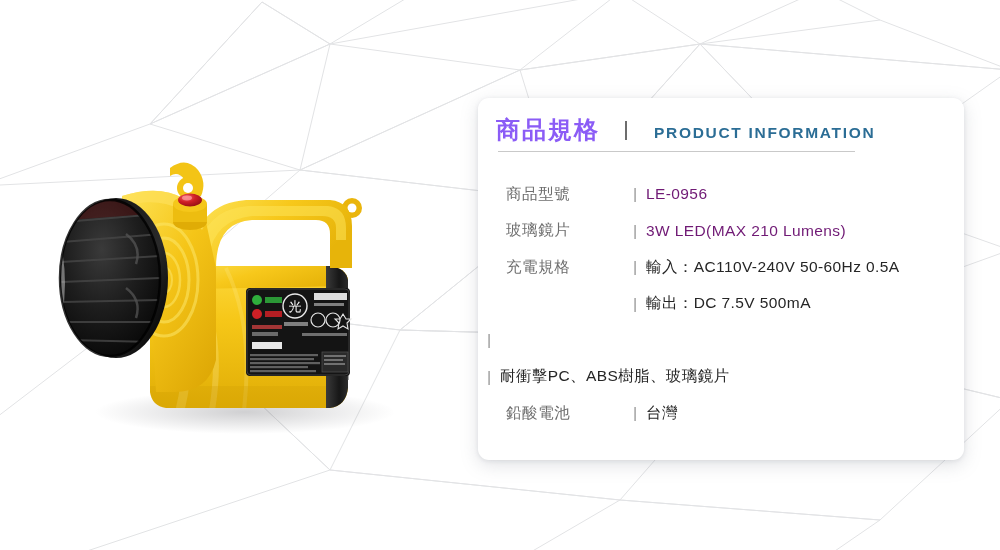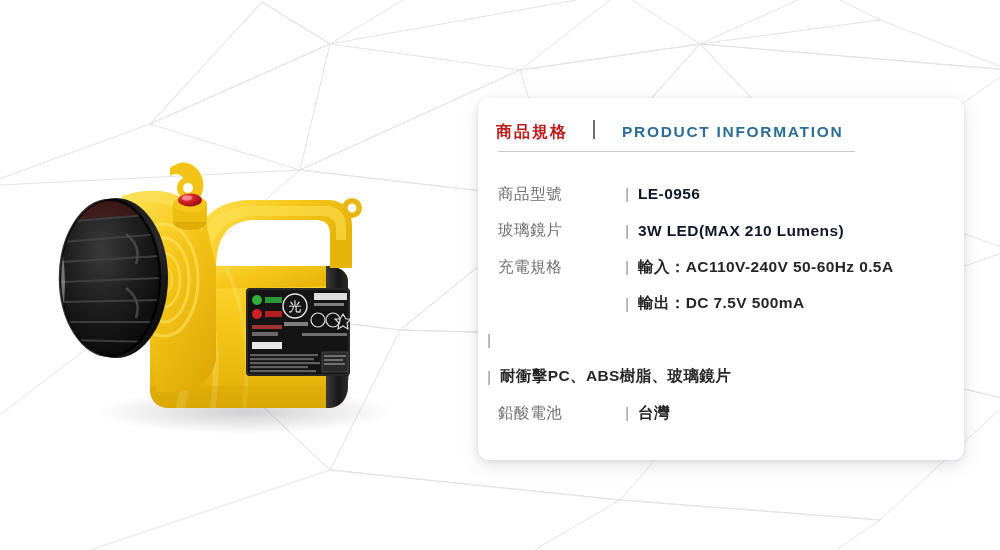--- a/index.html
+++ b/index.html
@@ -61,22 +61,22 @@
   #spec-header {
     position: absolute;
     left: 18px;
     top: 20px;
     width: 450px;
     height: 34px;
     display: flex;
     align-items: baseline;
   }
   #header-cn {
-    color: #b91c1c;
-    font-size: 16px;
+    color: #8b5cf6;
+    font-size: 24px;
     font-weight: bold;
     letter-spacing: 2px;
     line-height: 1;
     white-space: nowrap;
   }
   #header-pipe {
     width: 2px;
     height: 19px;
     background: #6d6d6d;
     margin-left: 25px;
@@ -110,43 +110,42 @@
     width: 486px;
   }
   .spec-row {
     position: relative;
     height: 36.5px;
     display: flex;
     align-items: center;
   }
   .spec-label {
     width: 118px;
-    margin-left: 20px;
+    margin-left: 28px;
     color: #6e6e6e;
     font-size: 15.5px;
     letter-spacing: 0.6px;
     white-space: nowrap;
   }
   .spec-sep {
     width: 22px;
     text-align: center;
     color: #8a8a8a;
     font-size: 14px;
     line-height: 1;
     flex: none;
   }
   .spec-value {
-    color: #0f172a;
+    color: #701a75;
     font-size: 15.5px;
     letter-spacing: 0.4px;
     white-space: nowrap;
-    font-weight: bold;
   }
   .spec-value.bold {
-    font-weight: bold;
+    font-weight: normal;
     color: #262626;
   }
 </style>
 </head>
 <body>
 
 <div id="page">
 
   <svg id="bg-polygons" viewBox="0 0 1000 550" preserveAspectRatio="none">
     <rect x="0" y="0" width="1000" height="550" fill="#ffffff"></rect>

